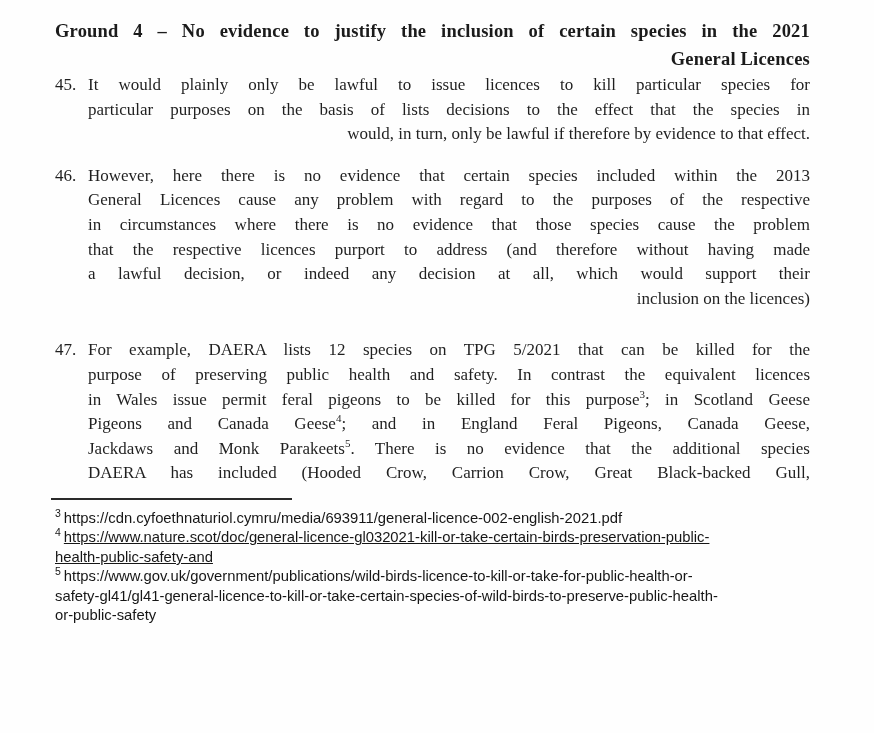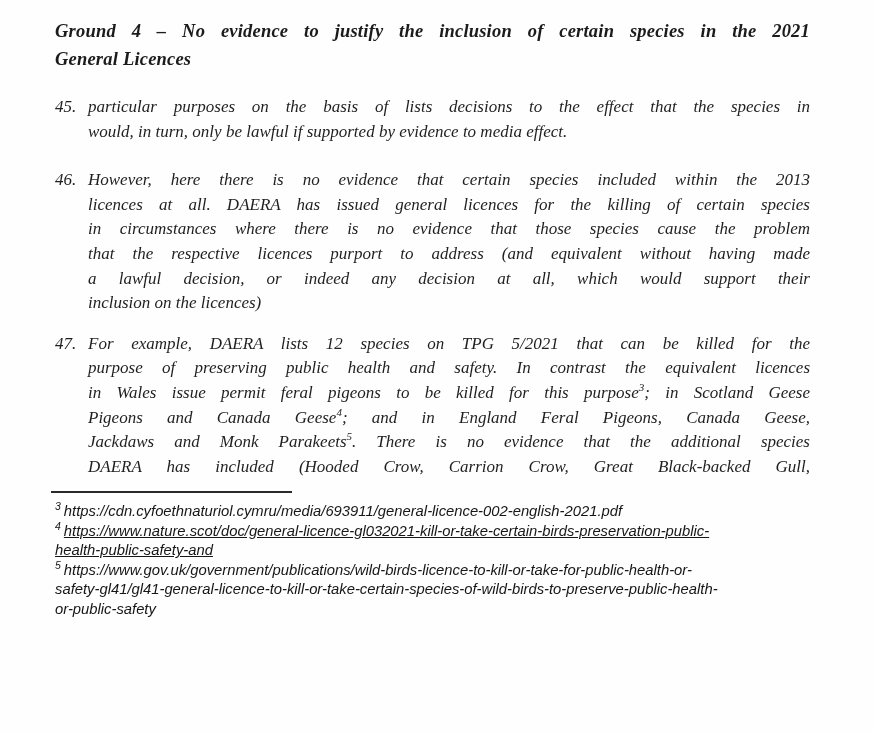--- a/index.html
+++ b/index.html
@@ -7,21 +7,20 @@
     padding: 0;
     background: #ffffff;
   }
   .page {
     position: relative;
     width: 874px;
     height: 733px;
     background: #fefefe;
     overflow: hidden;
     color: #1f1f1f;
-    font-style: italic;
   }
   .content {
     position: absolute;
     left: 55px;
     top: 17px;
     width: 755px;
   }
   
   .heading {
     font-family: "Liberation Serif", "DejaVu Serif", serif;
@@ -30,33 +29,33 @@
     line-height: 28px;
     color: #1b1b1b;
     letter-spacing: 0.2px;
   }
   
   .jline {
     text-align: justify;
     text-align-last: justify;
   }
   .lline {
-    text-align: left;
+    text-align: right;
   }
   
   .para {
     display: flex;
     font-family: "Liberation Serif", "DejaVu Serif", serif;
     font-size: 17px;
     line-height: 24.6px;
     color: #1f1f1f;
   }
-  .para-45 { margin-top: 22px; }
-  .para-46 { margin-top: 24px; }
-  .para-47 { margin-top: 16px; }
+  .para-45 { }
+  .para-46 { margin-top: 17px; }
+  .para-47 { margin-top: 27px; }
   .pnum {
     width: 33px;
     flex-shrink: 0;
   }
   .pbody {
     flex: 1;
     min-width: 0;
   }
   .bsup {
     font-size: 11px;
@@ -100,32 +99,33 @@
   <div class="content">
 
     <div class="heading">
       <div class="jline">Ground 4 – No evidence to justify the inclusion of certain species in the 2021</div>
       <div class="lline">General Licences</div>
     </div>
 
     <div class="para para-45">
       <div class="pnum">45.</div>
       <div class="pbody">
+        <div class="jline">It would plainly only be lawful to issue licences to kill particular species for</div>
         <div class="jline">particular purposes on the basis of lists decisions to the effect that the species in</div>
-        <div class="lline">would, in turn, only be lawful if supported by evidence to media effect.</div>
+        <div class="lline">would, in turn, only be lawful if therefore by evidence to that effect.</div>
       </div>
     </div>
 
     <div class="para para-46">
       <div class="pnum">46.</div>
       <div class="pbody">
         <div class="jline">However, here there is no evidence that certain species included within the 2013</div>
-        <div class="jline">licences at all. DAERA has issued general licences for the killing of certain species</div>
+        <div class="jline">General Licences cause any problem with regard to the purposes of the respective</div>
         <div class="jline">in circumstances where there is no evidence that those species cause the problem</div>
-        <div class="jline">that the respective licences purport to address (and equivalent without having made</div>
+        <div class="jline">that the respective licences purport to address (and therefore without having made</div>
         <div class="jline">a lawful decision, or indeed any decision at all, which would support their</div>
         <div class="lline">inclusion on the licences)</div>
       </div>
     </div>
 
     <div class="para para-47">
       <div class="pnum">47.</div>
       <div class="pbody">
         <div class="jline">For example, DAERA lists 12 species on TPG 5/2021 that can be killed for the</div>
         <div class="jline">purpose of preserving public health and safety. In contrast the equivalent licences</div>

